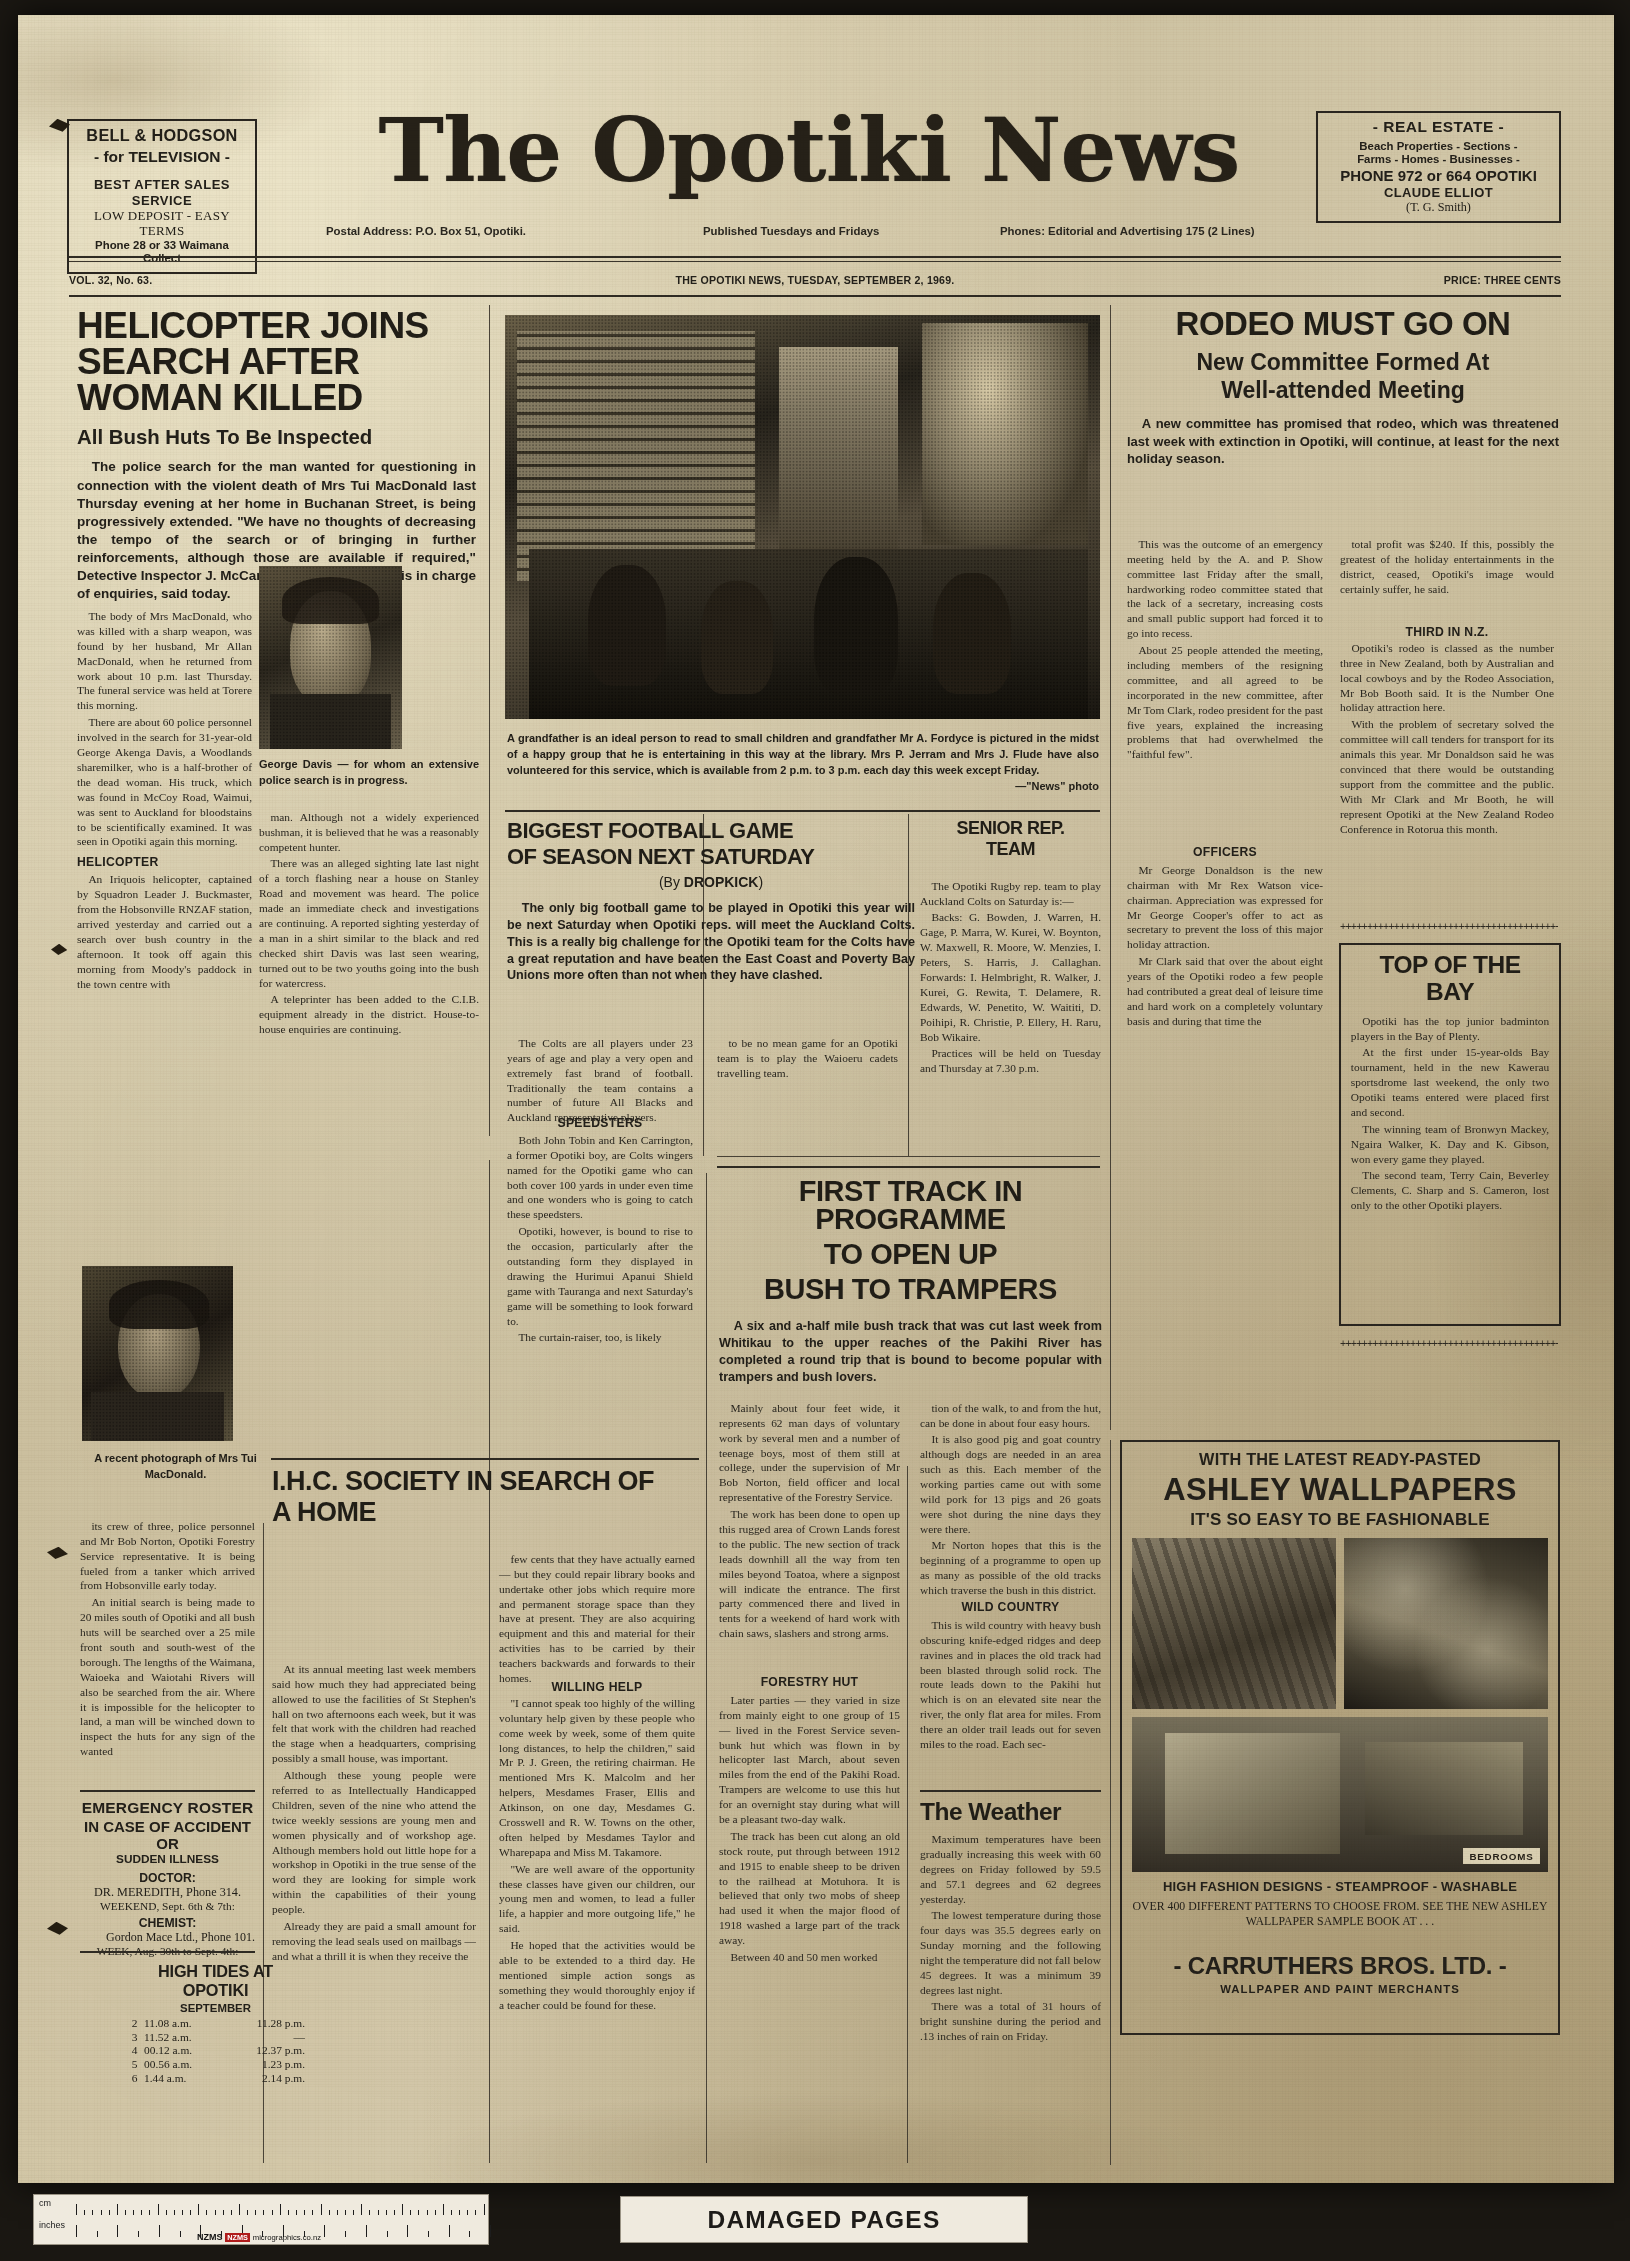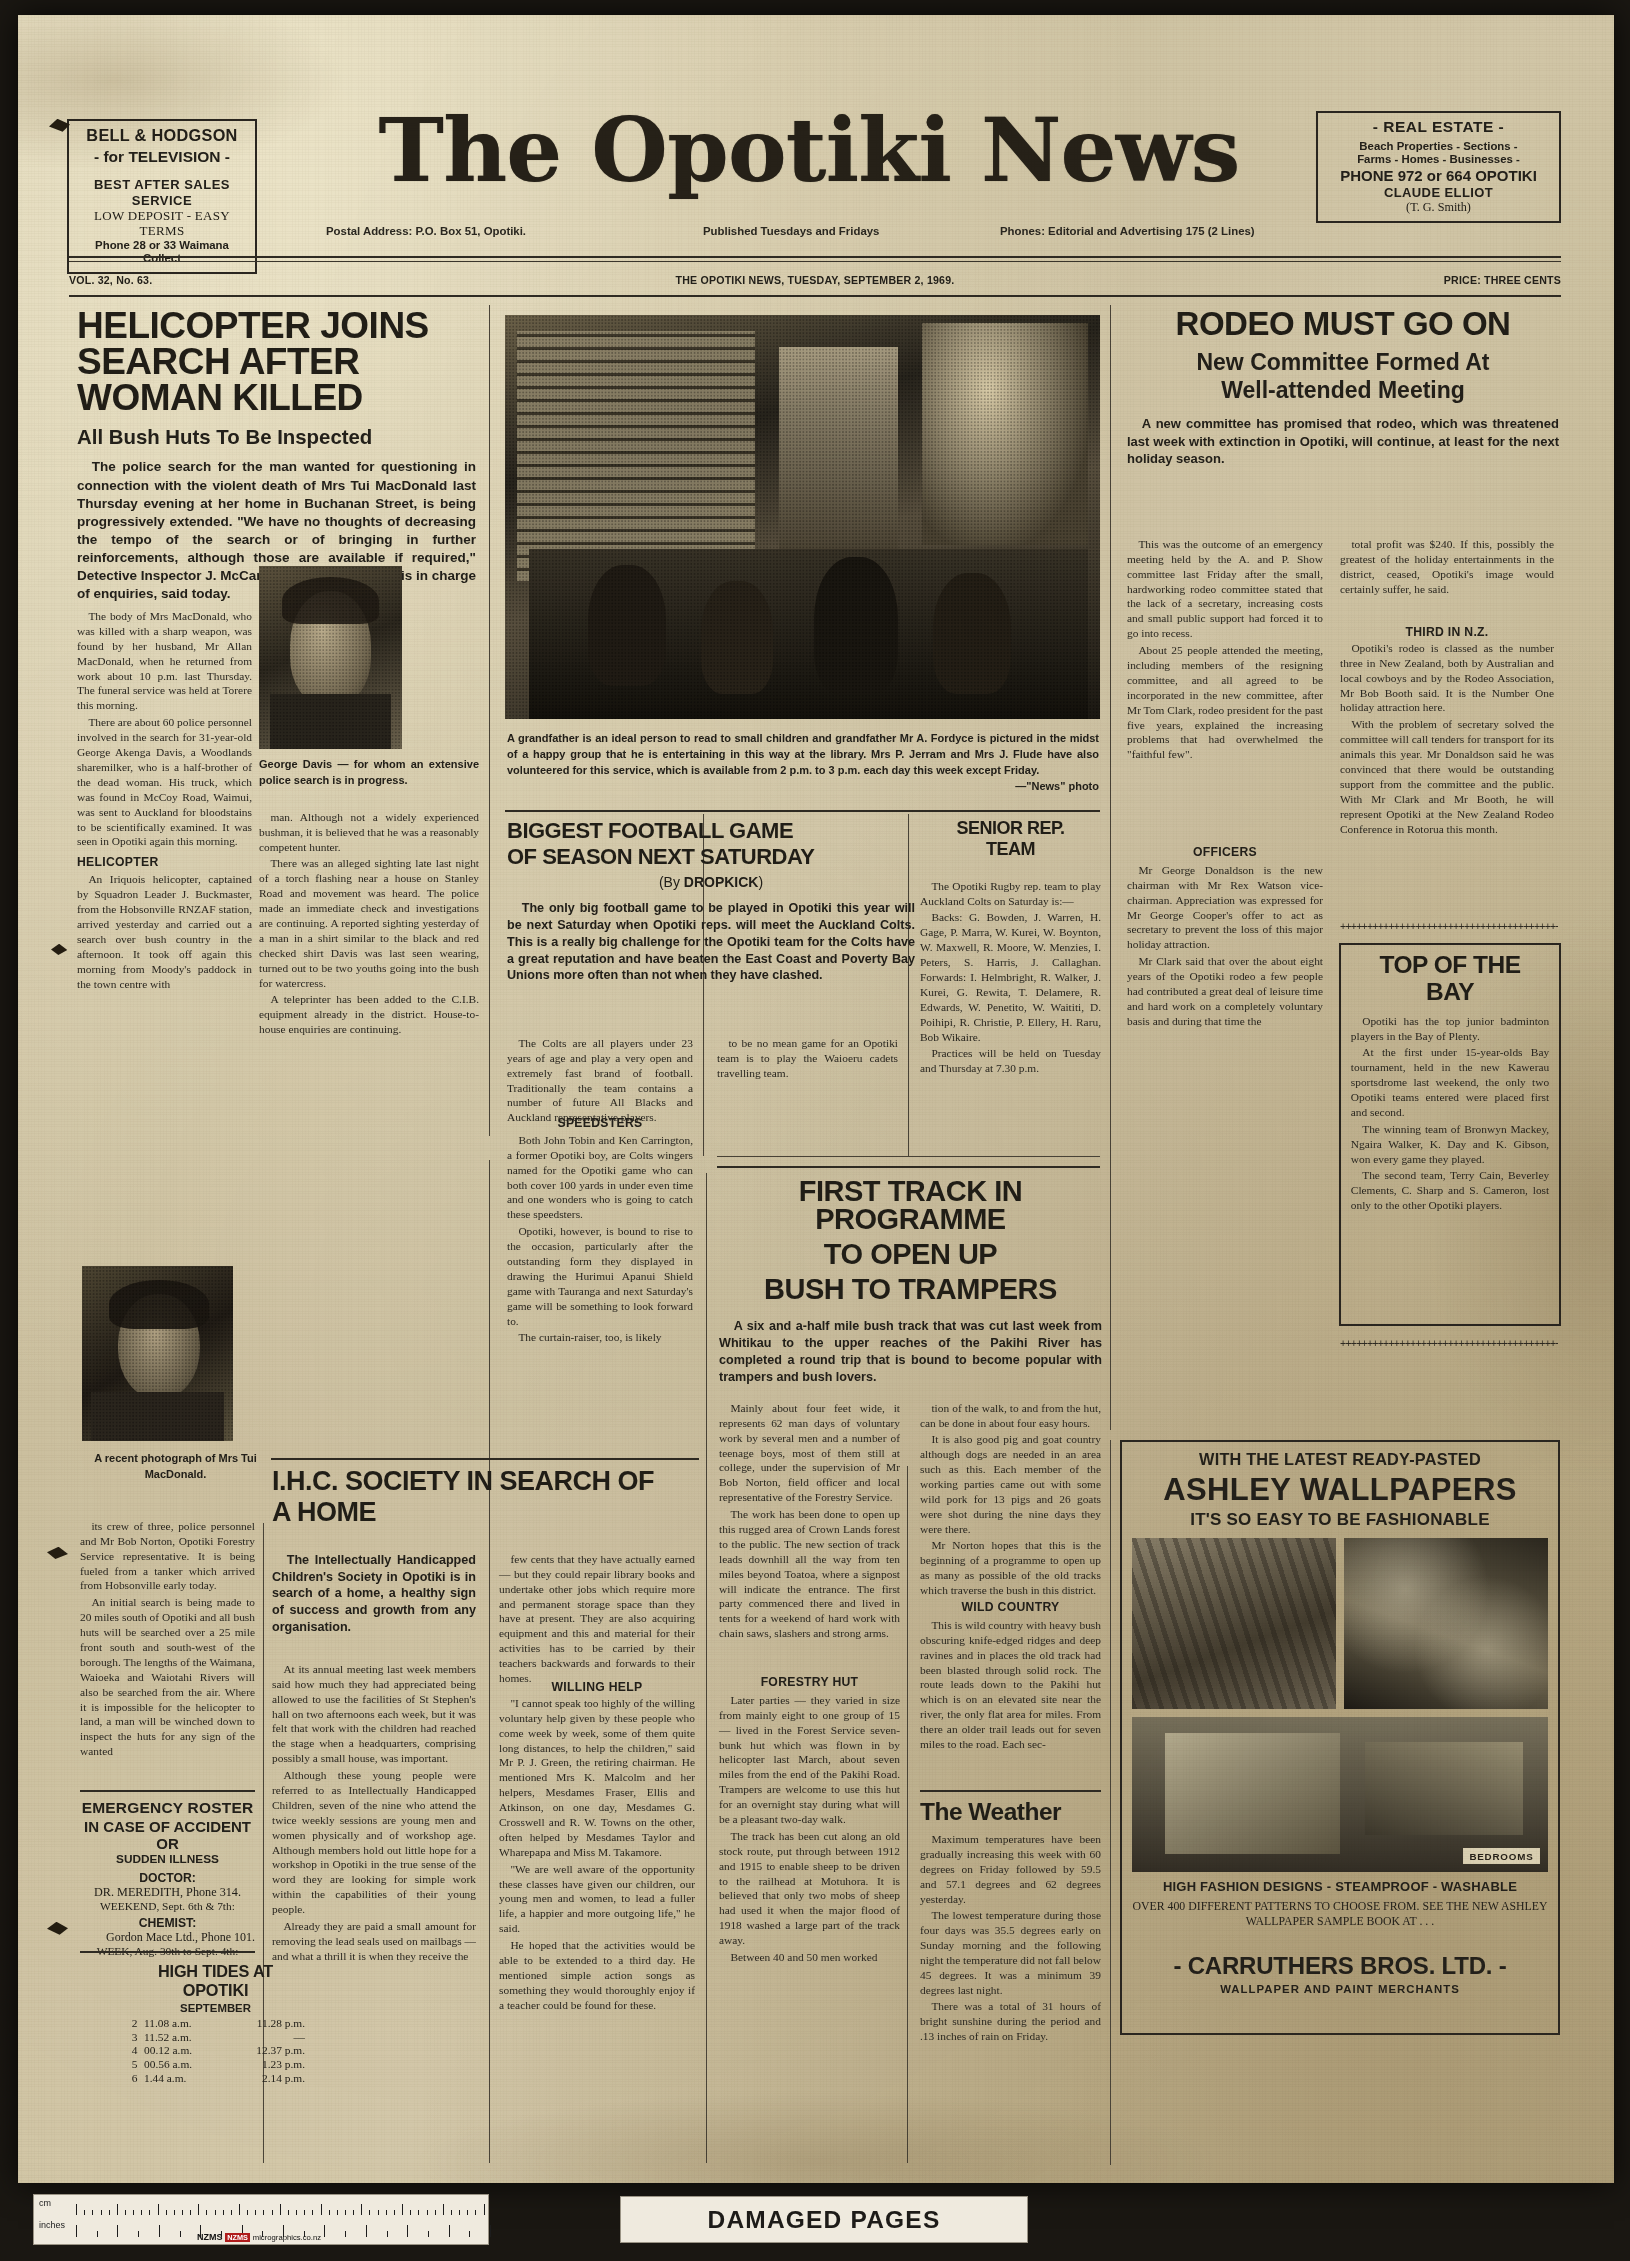--- a/index.html
+++ b/index.html
@@ -432,23 +432,20 @@
         <p>Maximum temperatures have been gradually increasing this week with 60 degrees on Friday followed by 59.5 and 57.1 degrees and 62 degrees yesterday.</p>
         <p>The lowest temperature during those four days was 35.5 degrees early on Sunday morning and the following night the temperature did not fall below 45 degrees. It was a minimum 39 degrees last night.</p>
         <p>There was a total of 31 hours of bright sunshine during the period and .13 inches of rain on Friday.</p>
       </div>
     </div>
 
     <div class="hrule thick" style="left:253px; top:1443px; width:428px;"></div>
     <div class="col" style="left:254px; top:1453px; width:426px;">
       <div class="hl-xl" style="font-size:27px;">I.H.C. SOCIETY IN SEARCH OF</div>
       <div class="hl-xl" style="font-size:27px; margin-top:4.9px;">A HOME</div>
-    </div>
-    <div class="lead" style="position:absolute; left:254px; top:1537px; width:204px; font-size:12.6px;">
-      <p>The Intellectually Handicapped Children's Society in Opotiki is in search of a home, a healthy sign of success and growth from any organisation.</p>
     </div>
     <div class="body-s" style="position:absolute; left:254px; top:1647px; width:204px;">
       <p>At its annual meeting last week members said how much they had appreciated being allowed to use the facilities of St Stephen's hall on two afternoons each week, but it was felt that work with the children had reached the stage when a headquarters, comprising possibly a small house, was important.</p>
       <p>Although these young people were referred to as Intellectually Handicapped Children, seven of the nine who attend the twice weekly sessions are young men and women physically and of workshop age. Although members hold out little hope for a workshop in Opotiki in the true sense of the word they are looking for simple work within the capabilities of their young people.</p>
       <p>Already they are paid a small amount for removing the lead seals used on mailbags — and what a thrill it is when they receive the</p>
     </div>
     <div class="body-s" style="position:absolute; left:481px; top:1537px; width:196px;">
       <p>few cents that they have actually earned — but they could repair library books and undertake other jobs which require more and permanent storage space than they have at present. They are also acquiring equipment and this and material for their activities has to be carried by their teachers backwards and forwards to their homes.</p>
     </div>
     <div class="subhead" style="position:absolute; left:481px; top:1660px; width:196px;">WILLING HELP</div>

